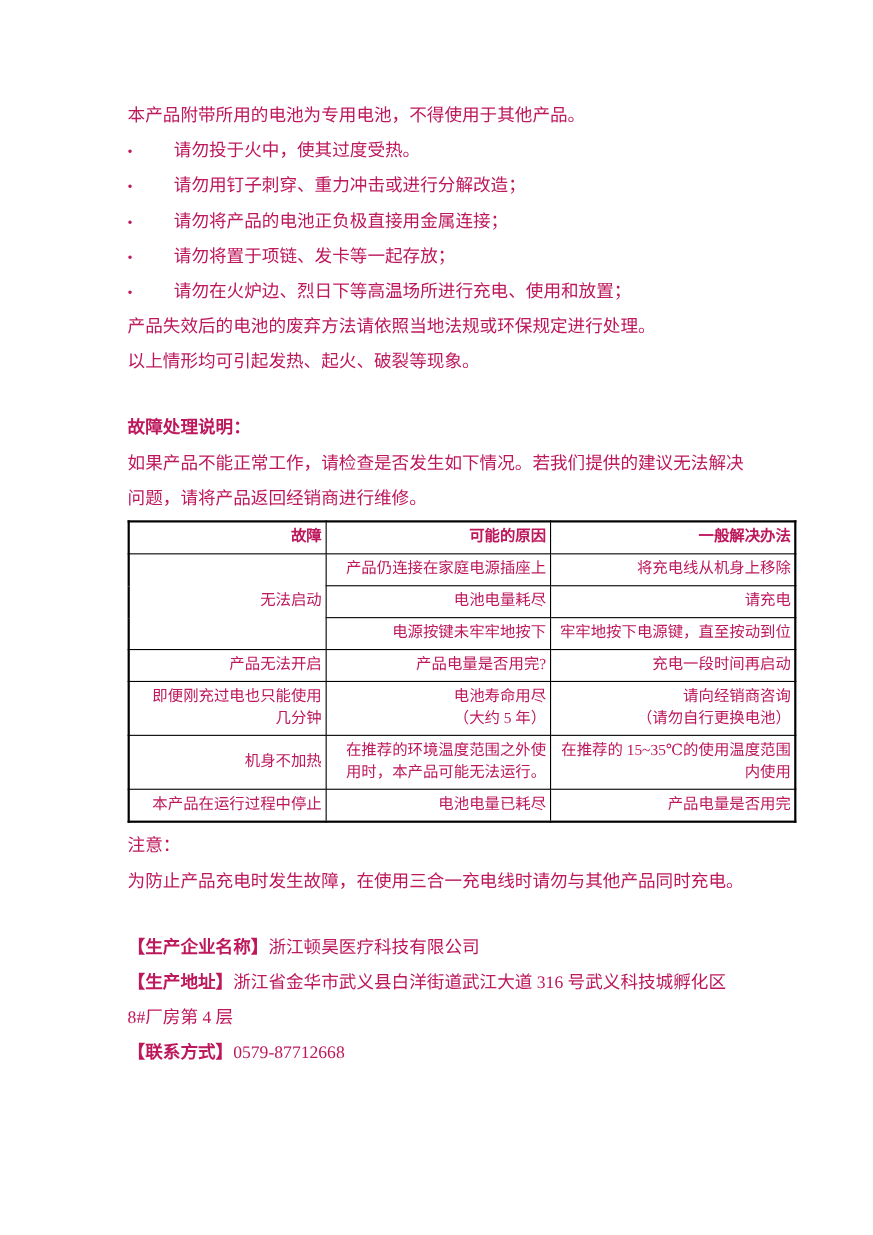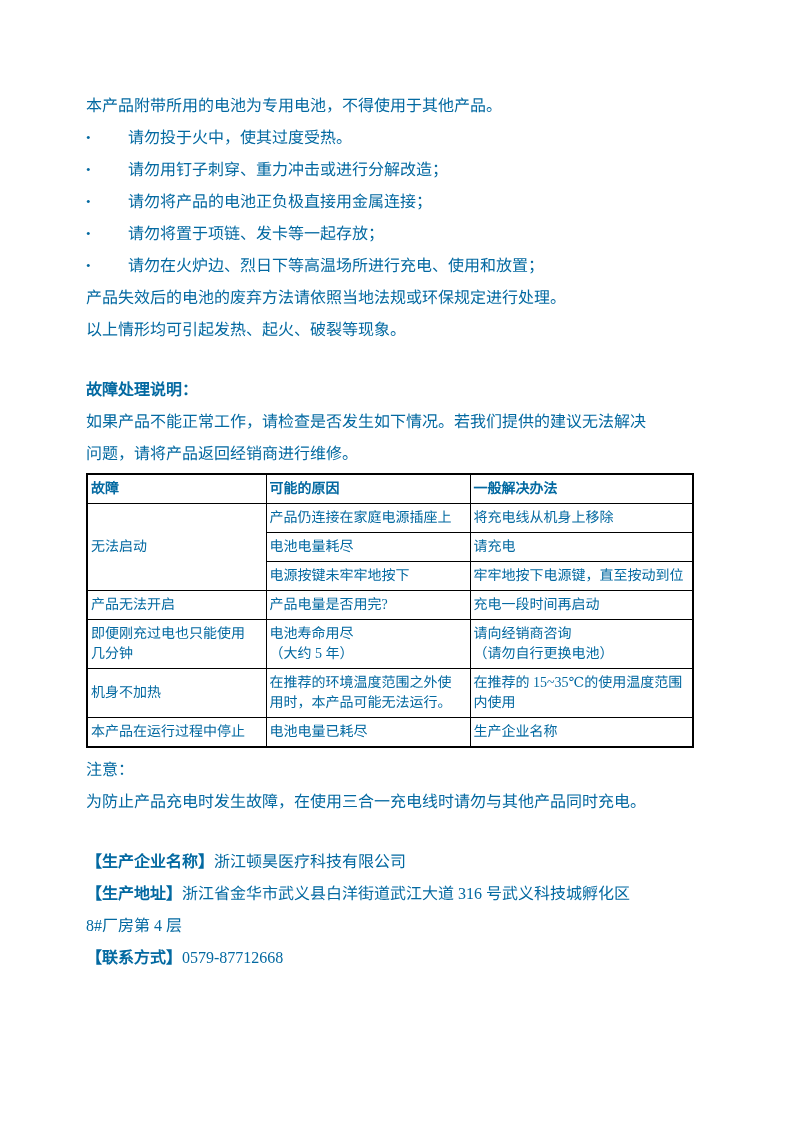--- a/index.html
+++ b/index.html
@@ -5,26 +5,26 @@
   html, body {
     margin: 0;
     padding: 0;
     background: #ffffff;
   }
   .page {
     position: relative;
     width: 794px;
     height: 1123px;
     background: #ffffff;
-    color: #0369a1;
+    color: #be185d;
     font-family: "Liberation Serif", "DejaVu Serif", serif;
     font-size: 16px;
     line-height: 32px;
     box-sizing: border-box;
-    padding: 90px 70px 0 86px;
+    padding: 90px 70px 0 116px;
     overflow: hidden;
   }
   .content { width: 606px; }
   .para { white-space: pre-line; }
   .bullet-item { display: flex; }
   .bullet-marker {
     width: 18px;
     flex: 0 0 18px;
     font-size: 13px;
   }
@@ -39,21 +39,21 @@
     font-size: 14px;
     line-height: 20px;
     margin-top: 3px;
     margin-bottom: 6px;
   }
   .tbl col.c1 { width: 179px; }
   .tbl col.c2 { width: 204px; }
   .tbl col.c3 { width: 223px; }
   .tbl th, .tbl td {
     border: 1px solid #000000;
-    text-align: left;
+    text-align: right;
     vertical-align: middle;
     padding: 4px 3px;
     white-space: pre-line;
     overflow: hidden;
   }
   .tbl th { font-weight: bold; }
   .info-line .label { font-weight: bold; text-align: right; }
 </style>
 </head>
 <body>
@@ -138,21 +138,21 @@
         <tr>
           <td>机身不加热</td>
           <td>在推荐的环境温度范围之外使
 用时，本产品可能无法运行。</td>
           <td>在推荐的 15~35℃的使用温度范围
 内使用</td>
         </tr>
         <tr>
           <td>本产品在运行过程中停止</td>
           <td>电池电量已耗尽</td>
-          <td>生产企业名称</td>
+          <td>产品电量是否用完</td>
         </tr>
       </tbody>
     </table>
 
     <div class="para">注意：</div>
     <div class="para">为防止产品充电时发生故障，在使用三合一充电线时请勿与其他产品同时充电。</div>
 
     <div class="gap"></div>
 
     <div class="para info-line"><span class="label">【生产企业名称】</span><span>浙江顿昊医疗科技有限公司</span></div>

